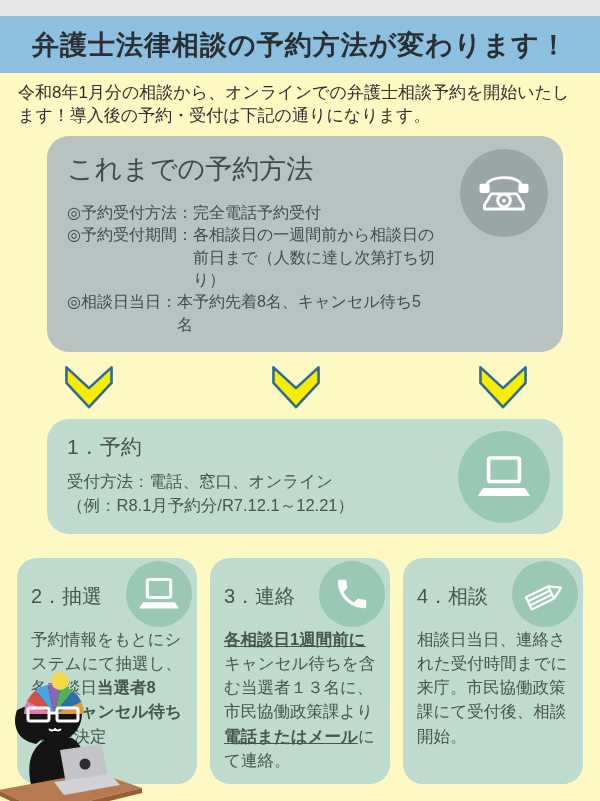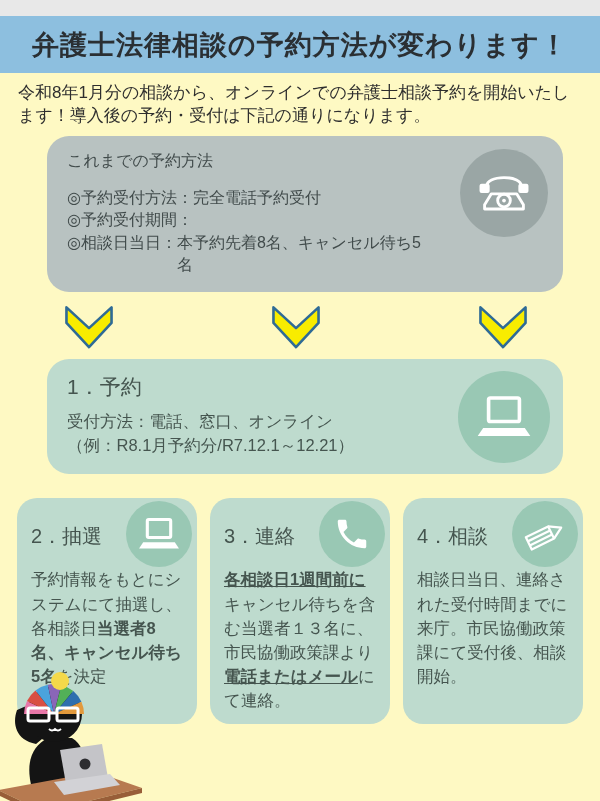--- a/index.html
+++ b/index.html
@@ -9,21 +9,21 @@
   
   .banner { height:57px; background:#8dbfdf; display:flex; align-items:center; justify-content:center; }
   .banner-title { font-size:27px; font-weight:bold; color:#2a2f33; letter-spacing:1px; }
 
   
   .intro { margin:9px 16px 4px 18px; font-size:17px; line-height:1.35; color:#2e2e2e; }
 
   
   .gray-box { position:relative; margin:8px 37px 0 47px; background:#b8c2c1; border-radius:22px;
               padding:15px 106px 16px 20px; color:#414b4b; min-height:152px; }
-  .gray-box-title { font-size:16px; margin-bottom:15px; }
+  .gray-box-title { font-size:27px; margin-bottom:15px; }
   .gray-item { display:flex; font-size:16px; line-height:1.4; }
   .gray-item .lbl { flex:none; }
   .gray-item .txt { width:250px; }
   .gray-circle { position:absolute; top:13px; right:15px; width:88px; height:88px; border-radius:50%;
                  background:#9aa6a5; display:flex; align-items:center; justify-content:center; }
 
   
   .arrows { position:relative; height:58px; margin-top:9px; }
   .arrow { position:absolute; top:3px; width:52px; height:50px; }
   .arrow.a1 { left:63px; } .arrow.a2 { left:270px; } .arrow.a3 { left:477px; }
@@ -65,20 +65,21 @@
   <p class="intro">令和8年1月分の相談から、オンラインでの弁護士相談予約を開始いたします！導入後の予約・受付は下記の通りになります。</p>
 
   <div class="gray-box">
     <div class="gray-box-title">これまでの予約方法</div>
     <div class="gray-item">
       <span class="lbl">◎予約受付方法：</span>
       <span class="txt">完全電話予約受付</span>
     </div>
     <div class="gray-item">
       <span class="lbl">◎予約受付期間：</span>
+      <span class="txt">各相談日の一週間前から相談日の前日まで（人数に達し次第打ち切り）</span>
     </div>
     <div class="gray-item">
       <span class="lbl">◎相談日当日：</span>
       <span class="txt">本予約先着8名、キャンセル待ち5名</span>
     </div>
     <div class="gray-circle">
       <svg width="54" height="54" viewBox="0 0 64 64">
         <g fill="none" stroke="#ffffff" stroke-width="3.4" stroke-linejoin="round" stroke-linecap="round">
           <path d="M12 25 C8 10 56 10 52 25"></path>
           <path d="M17 33 h30 l8 13 v5 H9 v-5 z"></path>

